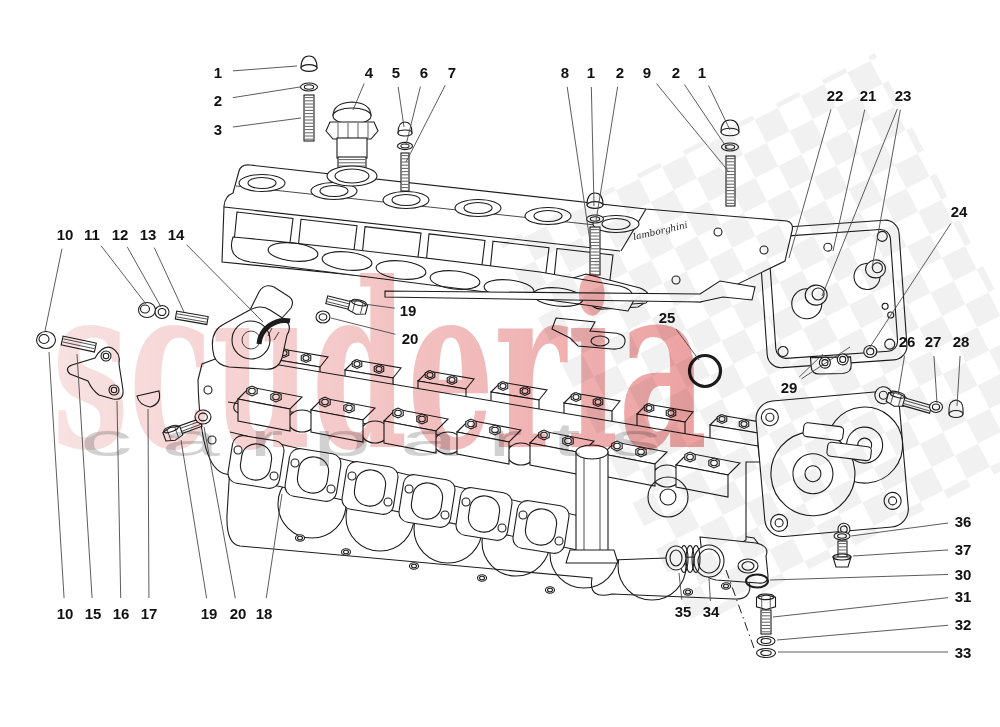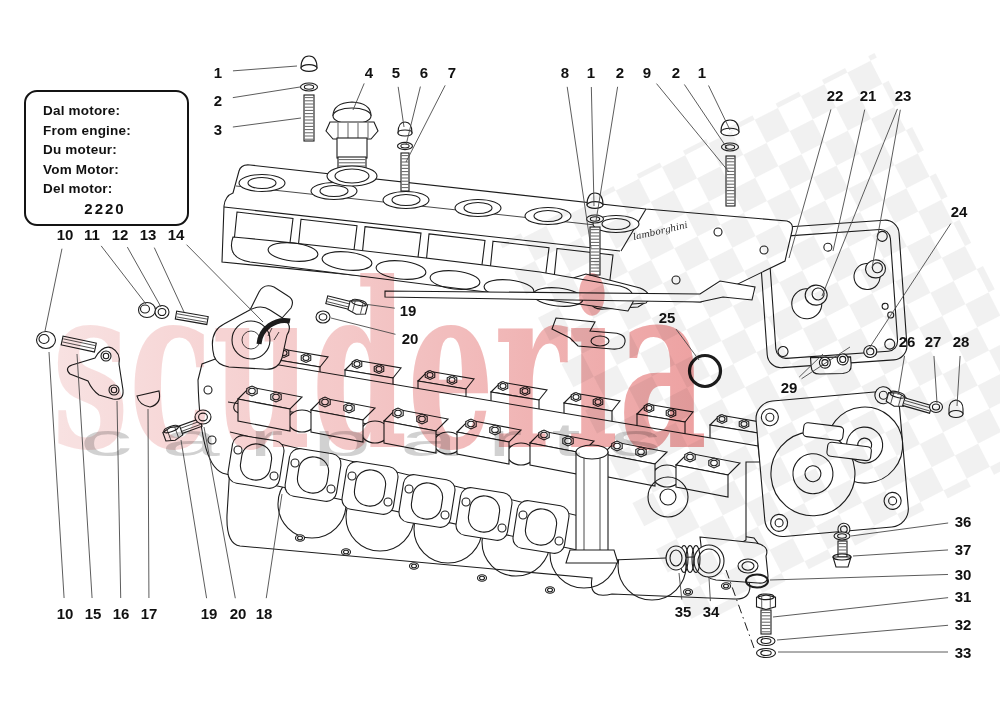--- a/index.html
+++ b/index.html
@@ -583,21 +583,13 @@
         <text x="149" y="613" text-anchor="middle" dominant-baseline="central" class="callout-label">17</text>
         <line x1="206.60344074987128" y1="598.1926874902762" x2="181" y2="440" stroke="#4a4a4a" stroke-width="0.9"></line>
         <text x="209" y="613" text-anchor="middle" dominant-baseline="central" class="callout-label">19</text>
         <line x1="235.3027574310149" y1="598.2444965343756" x2="204" y2="427" stroke="#4a4a4a" stroke-width="0.9"></line>
         <text x="238" y="613" text-anchor="middle" dominant-baseline="central" class="callout-label">20</text>
         <line x1="266.24338862973207" y1="598.1687085034381" x2="282" y2="494" stroke="#4a4a4a" stroke-width="0.9"></line>
         <text x="264" y="613" text-anchor="middle" dominant-baseline="central" class="callout-label">18</text>
       </g>
   </svg>
 
-  <div id="info-box">
-    <div class="ln">Dal motore:</div>
-    <div class="ln">From engine:</div>
-    <div class="ln">Du moteur:</div>
-    <div class="ln">Vom Motor:</div>
-    <div class="ln">Del motor:</div>
-    <div class="val">2220</div>
-  </div>
 </div>
 
 </body></html>

